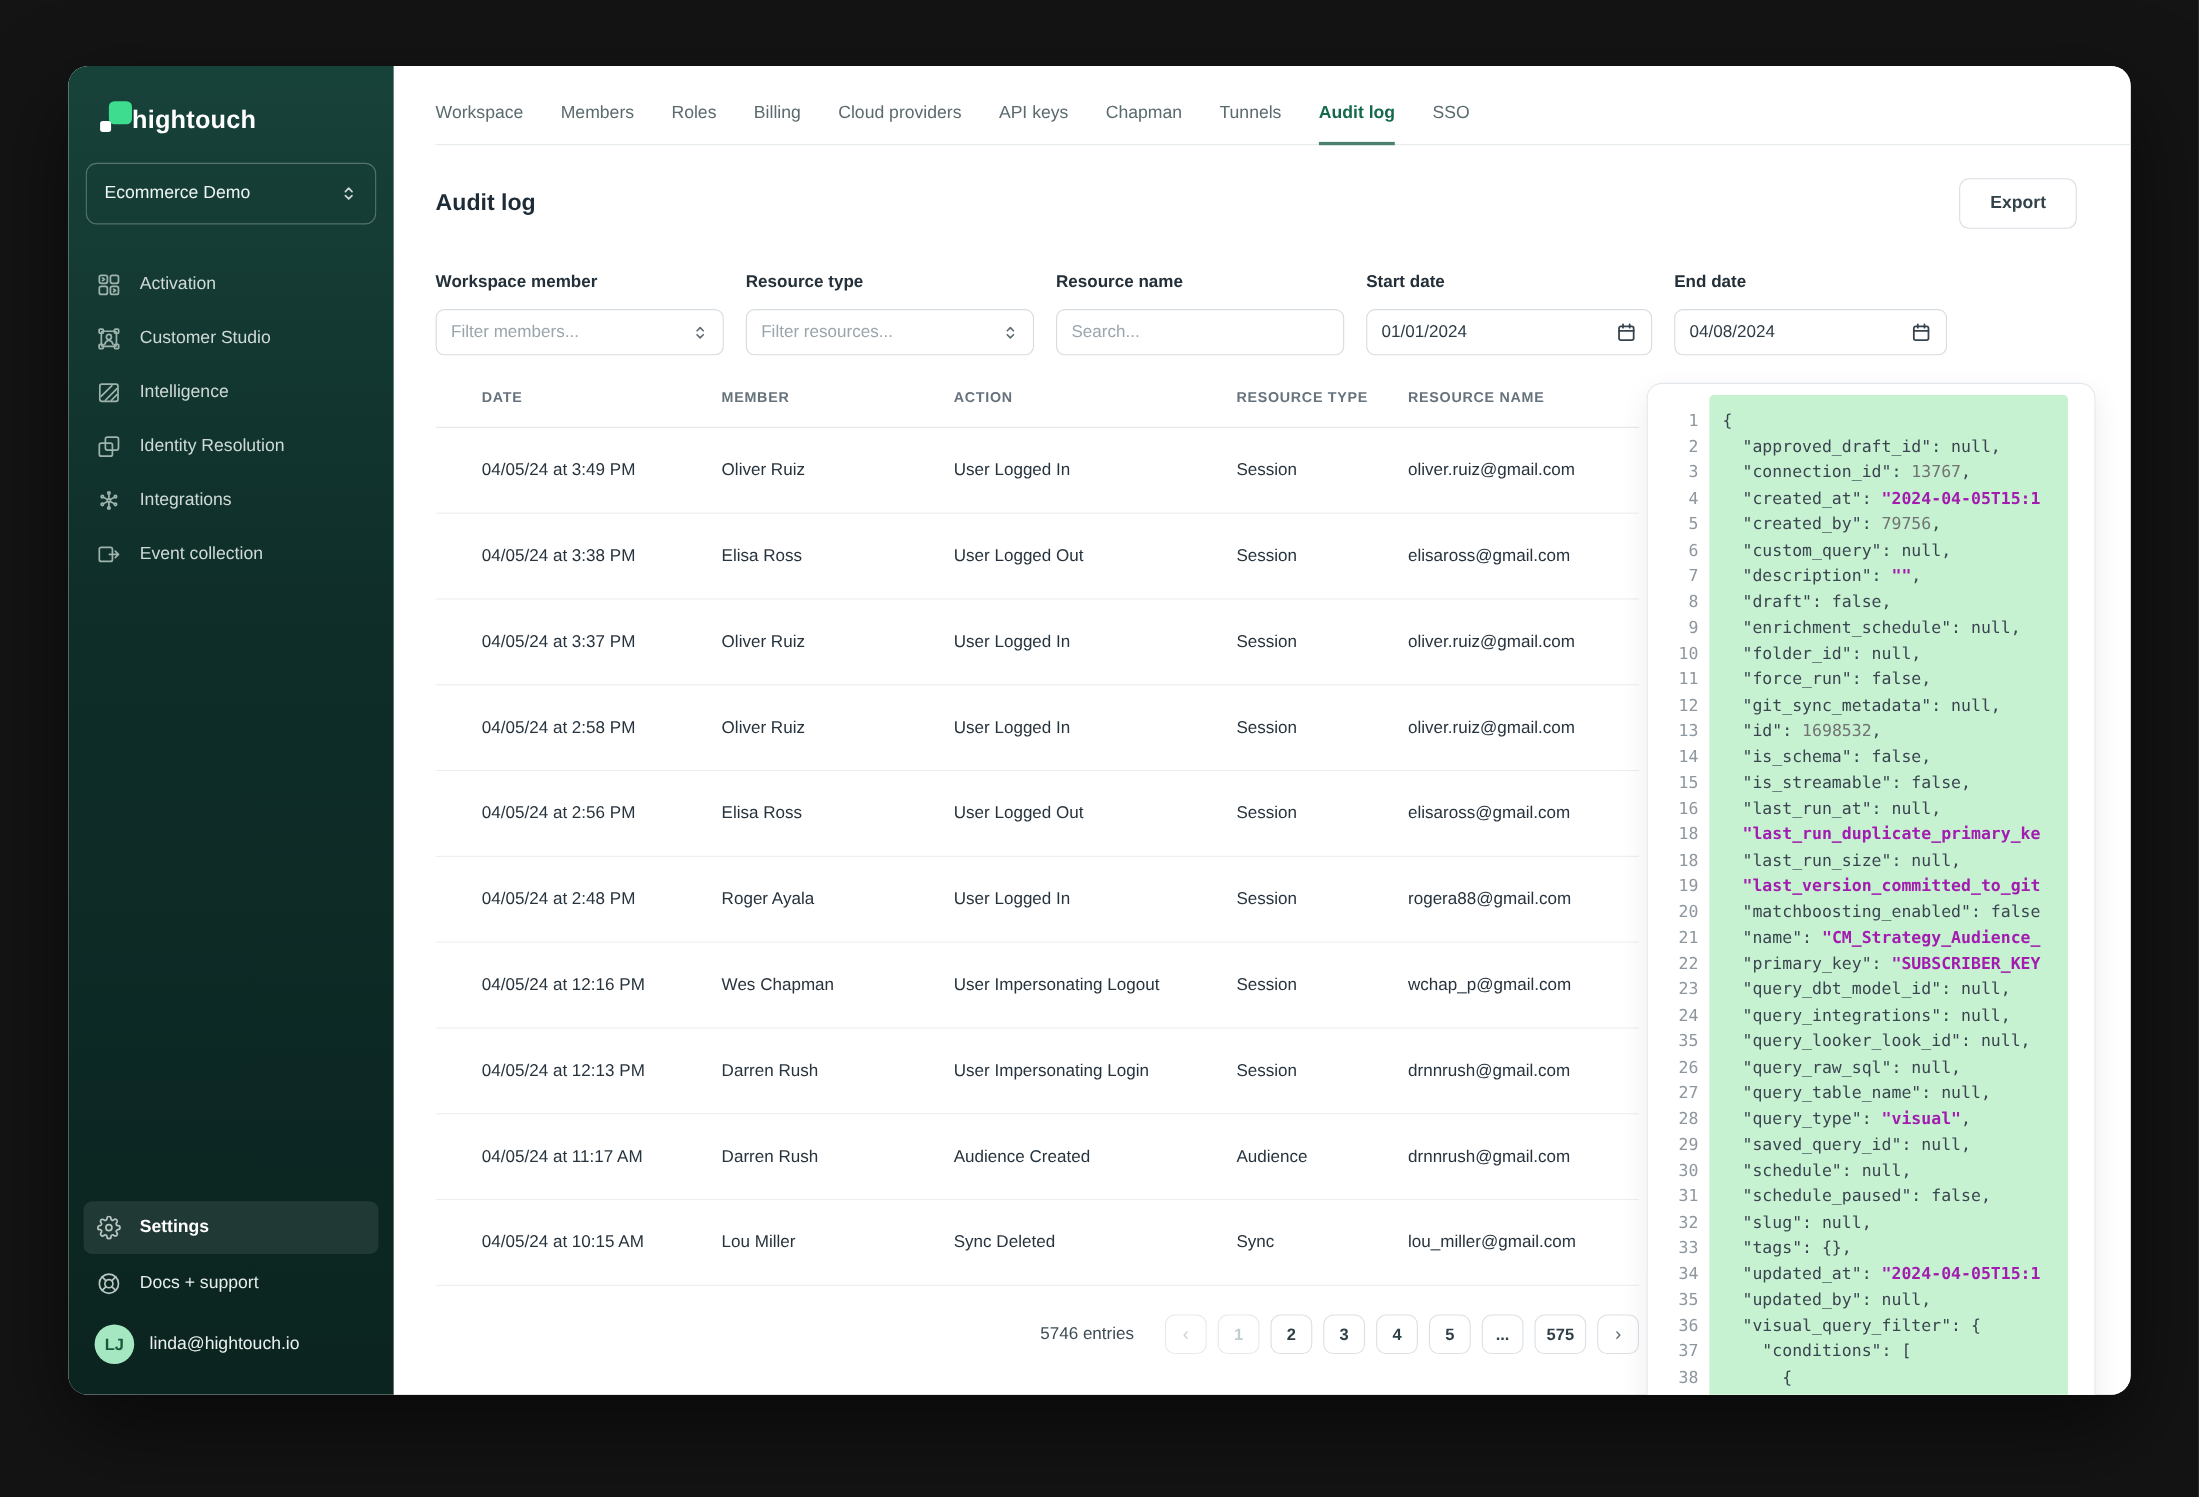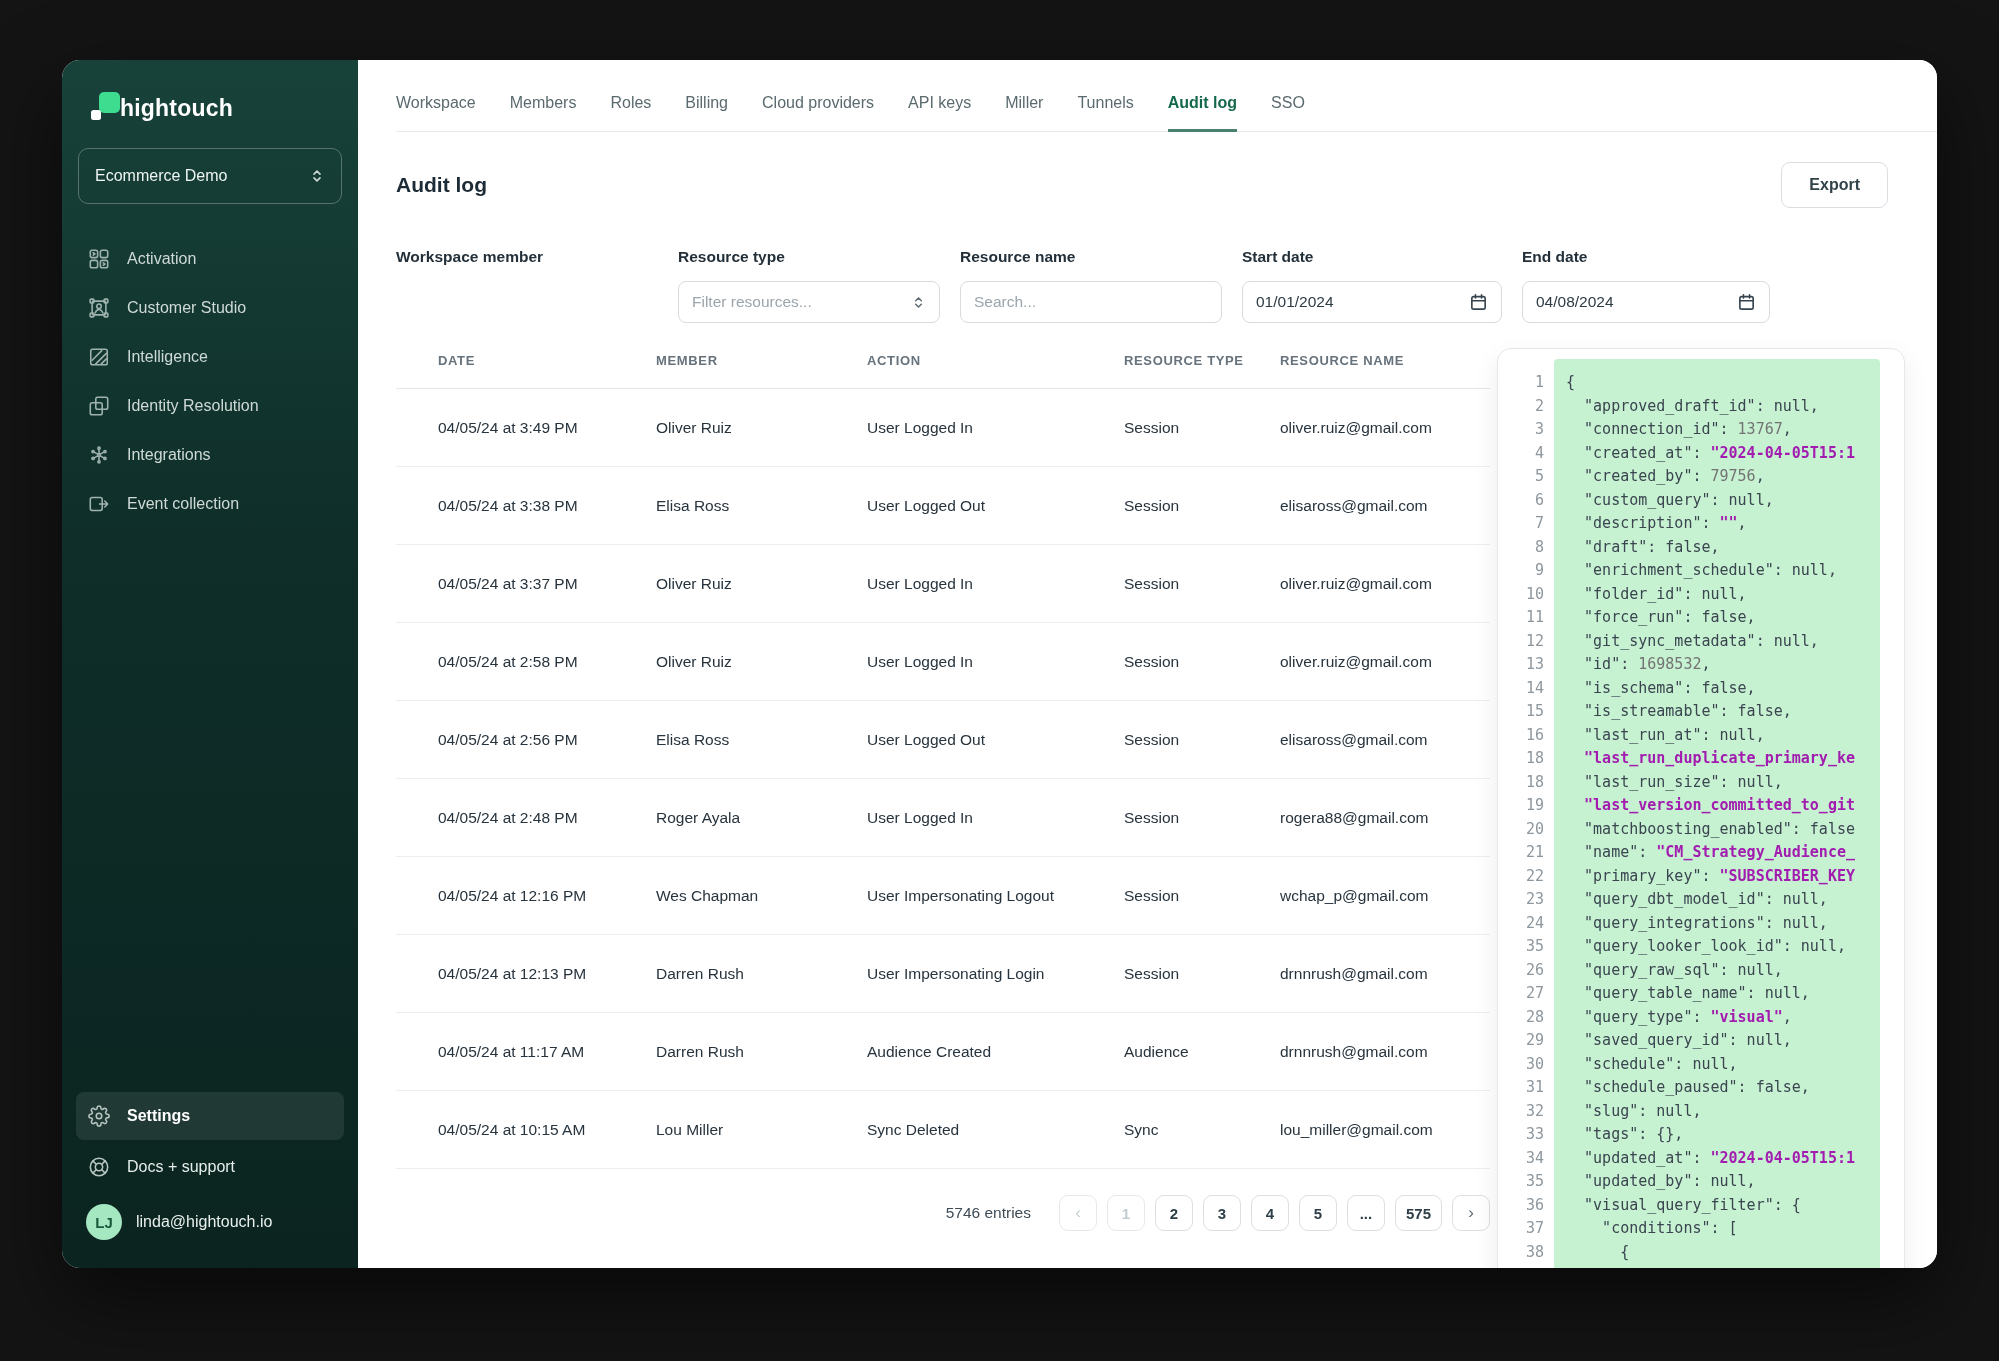--- a/index.html
+++ b/index.html
@@ -221,34 +221,43 @@
   </div>
 
   <div class="main">
     <div class="tabs-bar" id="tabs-bar">
         <div class="tab">Workspace</div>
         <div class="tab">Members</div>
         <div class="tab">Roles</div>
         <div class="tab">Billing</div>
         <div class="tab">Cloud providers</div>
         <div class="tab">API keys</div>
-        <div class="tab">Miller</div>
+        <div class="tab">Chapman</div>
         <div class="tab">Tunnels</div>
         <div class="tab active">Audit log</div>
         <div class="tab">SSO</div>
       </div>
 
     <div class="header-row">
       <div class="page-title">Audit log</div>
       <button class="export-btn">Export</button>
     </div>
 
     <div class="filters" id="filters">
         <div class="filter" style="width:262px">
           <div class="filter-label">Workspace member</div>
+          <div class="field">
+            <span class="ph">Filter members...</span>
+            <span class="updown">
+              <svg width="15" height="15" viewBox="0 0 16 16" fill="none" stroke="currentColor" stroke-width="1.6" stroke-linecap="round" stroke-linejoin="round">
+                <path d="M5 6.1 8 3.1l3 3"></path>
+                <path d="M5 9.9 8 12.9l3-3"></path>
+              </svg>
+            </span>
+          </div>
         </div>
         <div class="filter" style="width:262px">
           <div class="filter-label">Resource type</div>
           <div class="field">
             <span class="ph">Filter resources...</span>
             <span class="updown">
               <svg width="15" height="15" viewBox="0 0 16 16" fill="none" stroke="currentColor" stroke-width="1.6" stroke-linecap="round" stroke-linejoin="round">
                 <path d="M5 6.1 8 3.1l3 3"></path>
                 <path d="M5 9.9 8 12.9l3-3"></path>
               </svg>

